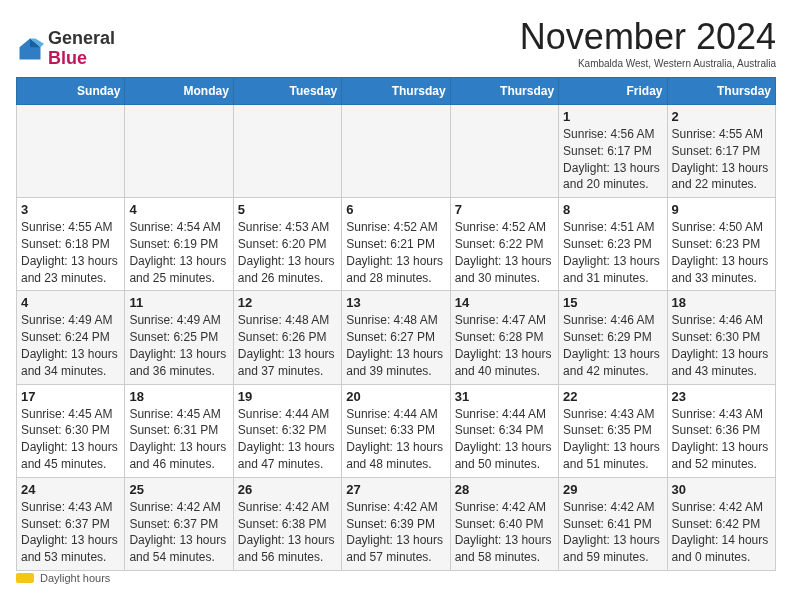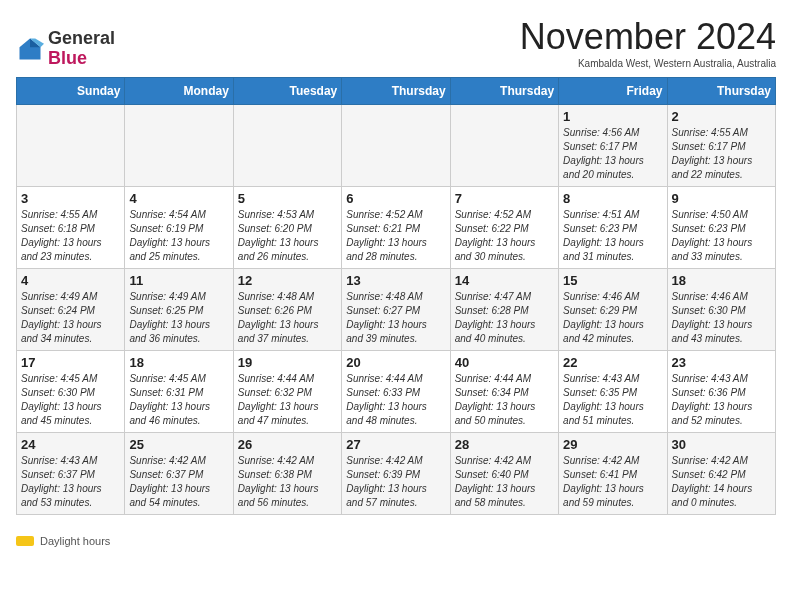--- a/index.html
+++ b/index.html
@@ -73,29 +73,28 @@
       background: #fff;
     }
     .day-number {
       font-size: 13px;
       font-weight: bold;
       color: #222;
       margin-bottom: 2px;
     }
     .day-info {
       color: #333;
-      font-size: 10px;
+      font-size: 12px;
       line-height: 1.4;
-      font-style: italic;
     }
     .empty-cell {
       background: #f9f9f9;
     }
     .footer {
-      margin-top: 20px;
+      margin-top: 1px;
       font-size: 11px;
       color: #555;
       display: flex;
       align-items: center;
       gap: 6px;
     }
     .daylight-bar {
       display: inline-block;
       width: 18px;
       height: 10px;
@@ -223,21 +222,21 @@
         </td>
         <td>
           <div class="day-number">19</div>
           <div class="day-info">Sunrise: 4:44 AM<br>Sunset: 6:32 PM<br>Daylight: 13 hours and 47 minutes.</div>
         </td>
         <td>
           <div class="day-number">20</div>
           <div class="day-info">Sunrise: 4:44 AM<br>Sunset: 6:33 PM<br>Daylight: 13 hours and 48 minutes.</div>
         </td>
         <td>
-          <div class="day-number">40</div>
+          <div class="day-number">31</div>
           <div class="day-info">Sunrise: 4:44 AM<br>Sunset: 6:34 PM<br>Daylight: 13 hours and 50 minutes.</div>
         </td>
         <td>
           <div class="day-number">22</div>
           <div class="day-info">Sunrise: 4:43 AM<br>Sunset: 6:35 PM<br>Daylight: 13 hours and 51 minutes.</div>
         </td>
         <td>
           <div class="day-number">23</div>
           <div class="day-info">Sunrise: 4:43 AM<br>Sunset: 6:36 PM<br>Daylight: 13 hours and 52 minutes.</div>
         </td>

